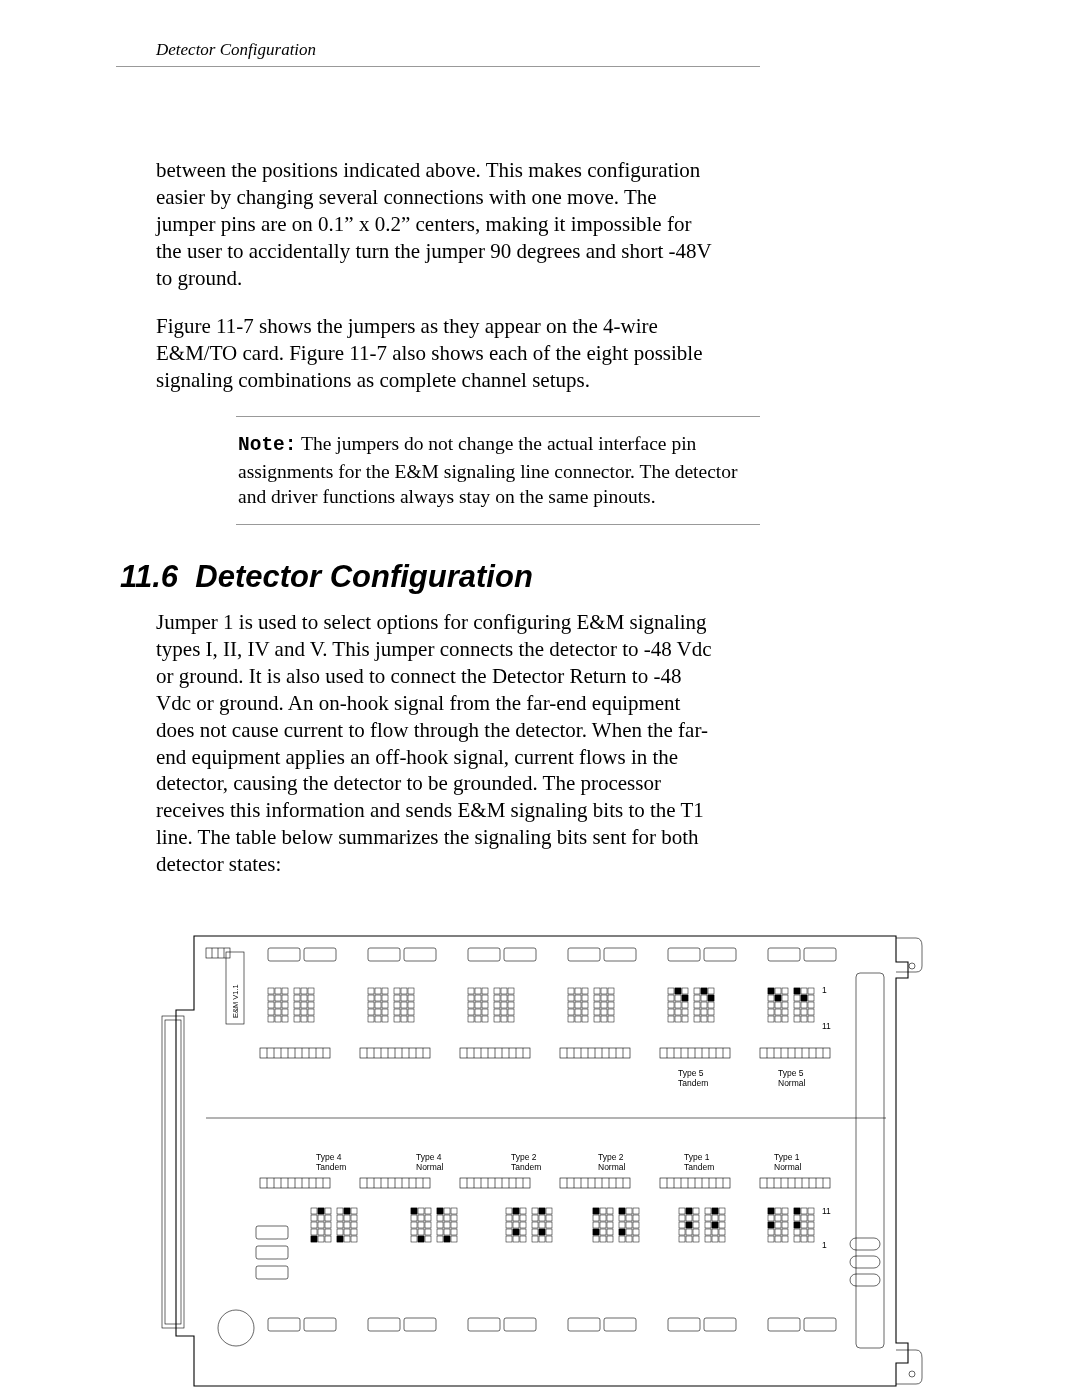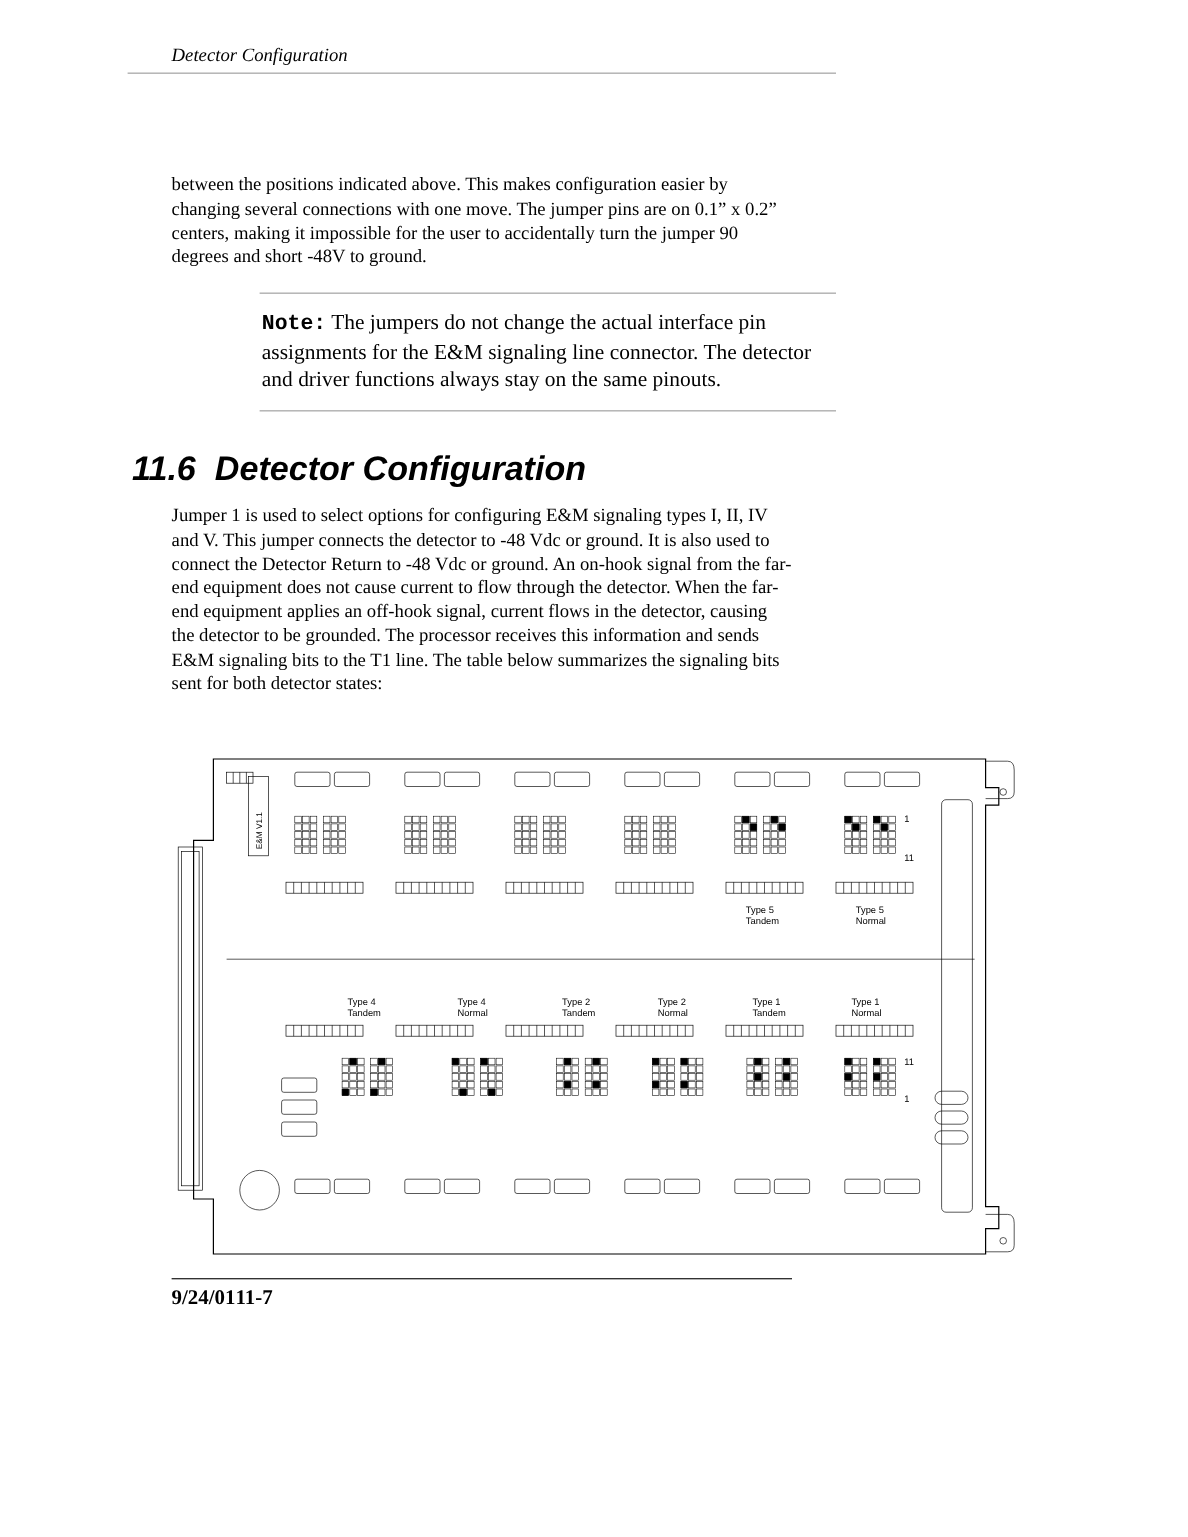--- a/index.html
+++ b/index.html
@@ -18,21 +18,21 @@
     font-style: italic;
     font-size: 17px;
     margin: 0 0 6px 40px;
   }
   .rule {
     border: none;
     border-top: 1px solid #999;
     margin: 0 0 20px 0;
   }
   .body-text {
-    font-size: 17px;
+    font-size: 21px;
     line-height: 1.28;
     margin: 0 0 22px 16px;
   }
   .body-text.block {
     margin-left: 40px;
     margin-right: 40px;
   }
   .note-wrap {
     margin: 14px 0 34px 120px;
   }
@@ -85,20 +85,21 @@
 <body>
 
 <div class="page">
 
   <div class="running-head">Detector Configuration</div>
   <hr class="rule">
 
   <div style="height:70px"></div>
 
   <p class="body-text block">between the positions indicated above. This makes configuration easier by changing several connections with one move. The jumper pins are on 0.1” x 0.2” centers, making it impossible for the user to accidentally turn the jumper 90 degrees and short -48V to ground.</p>
+  <p class="body-text block">Figure 11-7 shows the jumpers as they appear on the 4-wire E&amp;M/TO card. Figure 11-7 also shows each of the eight possible signaling combinations as complete channel setups.</p>
 
   <div class="note-wrap">
     <hr class="note-rule">
     <div class="note-body">
       <b>Note:</b><span>  The jumpers do not change the actual interface pin assignments for the E&amp;M signaling line connector. The detector and driver functions always stay on the same pinouts.</span>
     </div>
     <hr class="note-rule">
   </div>
 
   <div class="section-head">

